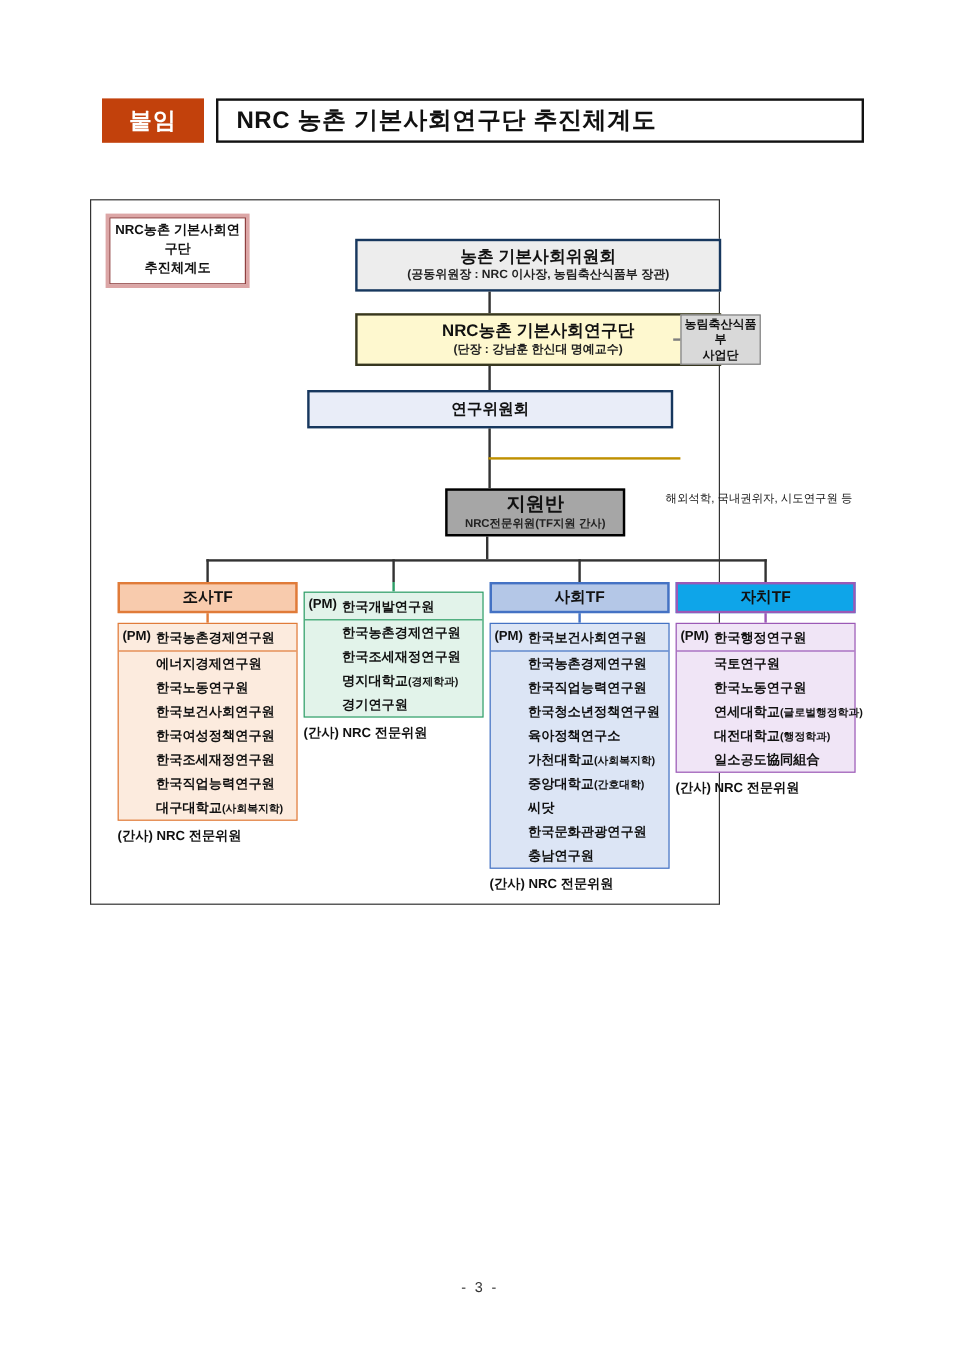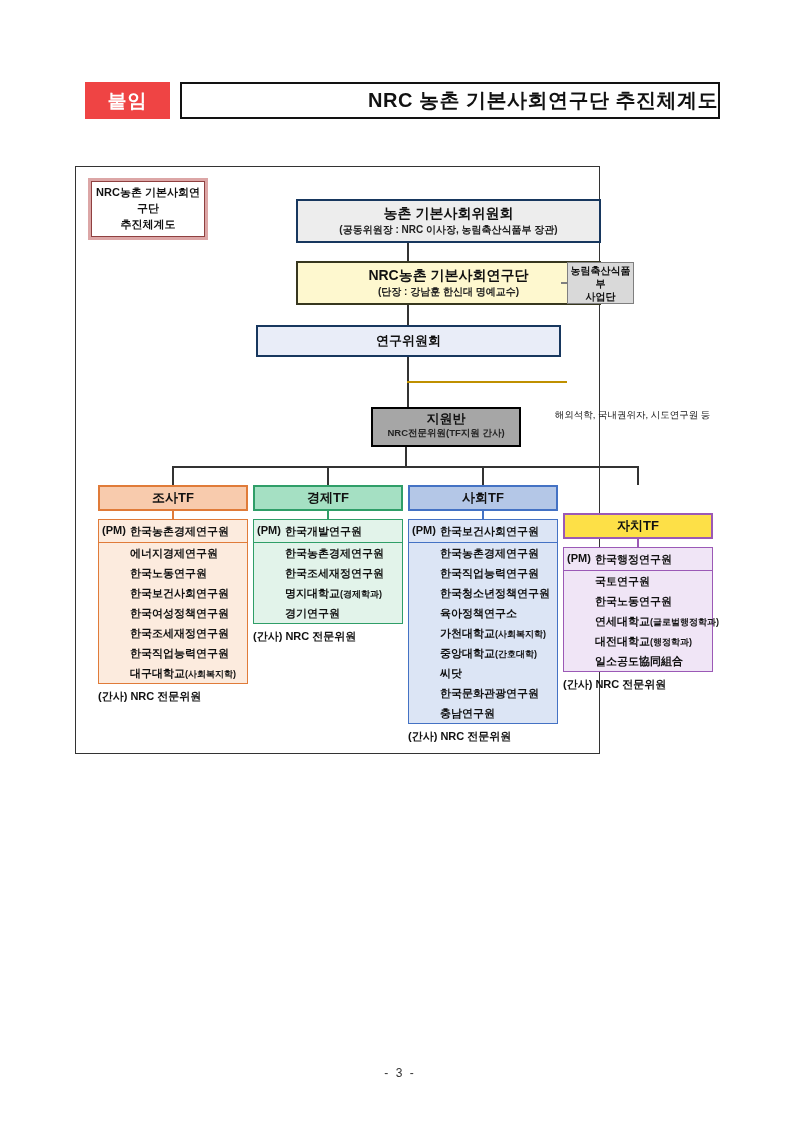--- a/index.html
+++ b/index.html
@@ -4,28 +4,28 @@
 <style>
   html,body { margin:0; padding:0; }
   body {
     width:800px; height:1131px; position:relative; background:#ffffff;
     font-family:"Liberation Sans","DejaVu Sans",sans-serif; color:#111;
   }
 
   
   .hdr-badge {
     position:absolute; left:85px; top:82px; width:85px; height:37px;
-    background:#ef4444; color:#fff; font-weight:bold; font-size:19px;
+    background:#c2410c; color:#fff; font-weight:bold; font-size:19px;
     display:flex; align-items:center; justify-content:center; letter-spacing:1px;
   }
   .hdr-titlebox {
     position:absolute; left:180px; top:82px; width:540px; height:37px;
     border:2px solid #121212; box-sizing:border-box;
     display:flex; align-items:center; padding-left:15px;
-    font-weight:bold; font-size:20px; letter-spacing:0.5px;justify-content:flex-end;
+    font-weight:bold; font-size:20px; letter-spacing:0.5px;
   }
 
   
   .diagram {
     position:absolute; left:75px; top:166px; width:525px; height:588px;
     border:1.5px solid #333; box-sizing:border-box; background:#fff;
   }
   .abs { position:absolute; box-sizing:border-box; }
 
   .corner-label {
@@ -46,21 +46,21 @@
     font-weight:bold; font-size:10px; line-height:1.3;
   }
   .research-committee {
     left:180px; top:158px; width:305px; height:32px; background:#E9EDF8; border:2px solid #17375E;
     display:flex; align-items:center; justify-content:center; font-weight:bold; font-size:13px;
   }
   .advisory { left:491px; top:193px; width:150px; height:44px; background:#FFE699; border:2px solid #BF9000; }
   .advisory .t1 { font-size:13px; padding-top:3px; }
   .advisory-note { left:468px; top:242px; width:177px; text-align:center; font-weight:normal; font-size:9.5px; }
   .support { left:255px; top:240px; width:150px; height:40px; background:#A6A6A6; border:2px solid #000; }
-  .support .t1 { font-size:13px; padding-top:2px; }
+  .support .t1 { font-size:16px; padding-top:2px; }
   .support .t2 { font-size:9.5px; }
 
   .line { position:absolute; background:#333; }
 
   
   .tf-col { position:absolute; top:318px; width:150px; }
   .tf-head {
     height:26px; border-width:2px; border-style:solid; box-sizing:border-box;
     display:flex; align-items:center; justify-content:center;
     font-weight:bold; font-size:13px;
@@ -146,21 +146,20 @@
           <div class="tf-member">한국노동연구원</div>
           <div class="tf-member">한국보건사회연구원</div>
           <div class="tf-member">한국여성정책연구원</div>
           <div class="tf-member">한국조세재정연구원</div>
           <div class="tf-member">한국직업능력연구원</div>
           <div class="tf-member">대구대학교<span class="suffix">(사회복지학)</span></div>
         </div>
         <div class="tf-secretary">(간사) NRC 전문위원</div>
       </div>
       <div class="tf-col" style="left: 177px;">
-        <div class="tf-head" style="background: rgb(165, 224, 195); border-color: rgb(47, 158, 104);">경제TF</div>
         <div class="tf-drop" style="background: rgb(47, 158, 104);"></div>
         <div class="tf-list" style="background: rgb(226, 243, 234); border-color: rgb(47, 158, 104);">
           <div class="tf-pm-row" style="border-bottom-color: rgb(47, 158, 104);">
             <span class="tf-pm-label">(PM)</span>
             <span>한국개발연구원</span>
           </div>
           <div class="tf-member">한국농촌경제연구원</div>
           <div class="tf-member">한국조세재정연구원</div>
           <div class="tf-member">명지대학교<span class="suffix">(경제학과)</span></div>
           <div class="tf-member">경기연구원</div>
@@ -181,21 +180,21 @@
           <div class="tf-member">육아정책연구소</div>
           <div class="tf-member">가천대학교<span class="suffix">(사회복지학)</span></div>
           <div class="tf-member">중앙대학교<span class="suffix">(간호대학)</span></div>
           <div class="tf-member">씨닷</div>
           <div class="tf-member">한국문화관광연구원</div>
           <div class="tf-member">충남연구원</div>
         </div>
         <div class="tf-secretary">(간사) NRC 전문위원</div>
       </div>
       <div class="tf-col" style="left: 487px;">
-        <div class="tf-head" style="background: #fde047; border-color: rgb(155, 89, 182); margin-top: 28px;">자치TF</div>
+        <div class="tf-head" style="background: #0ea5e9; border-color: rgb(155, 89, 182);">자치TF</div>
         <div class="tf-drop" style="background: rgb(155, 89, 182);"></div>
         <div class="tf-list" style="background: rgb(240, 229, 246); border-color: rgb(155, 89, 182);">
           <div class="tf-pm-row" style="border-bottom-color: rgb(155, 89, 182);">
             <span class="tf-pm-label">(PM)</span>
             <span>한국행정연구원</span>
           </div>
           <div class="tf-member">국토연구원</div>
           <div class="tf-member">한국노동연구원</div>
           <div class="tf-member">연세대학교<span class="suffix">(글로벌행정학과)</span></div>
           <div class="tf-member">대전대학교<span class="suffix">(행정학과)</span></div>

